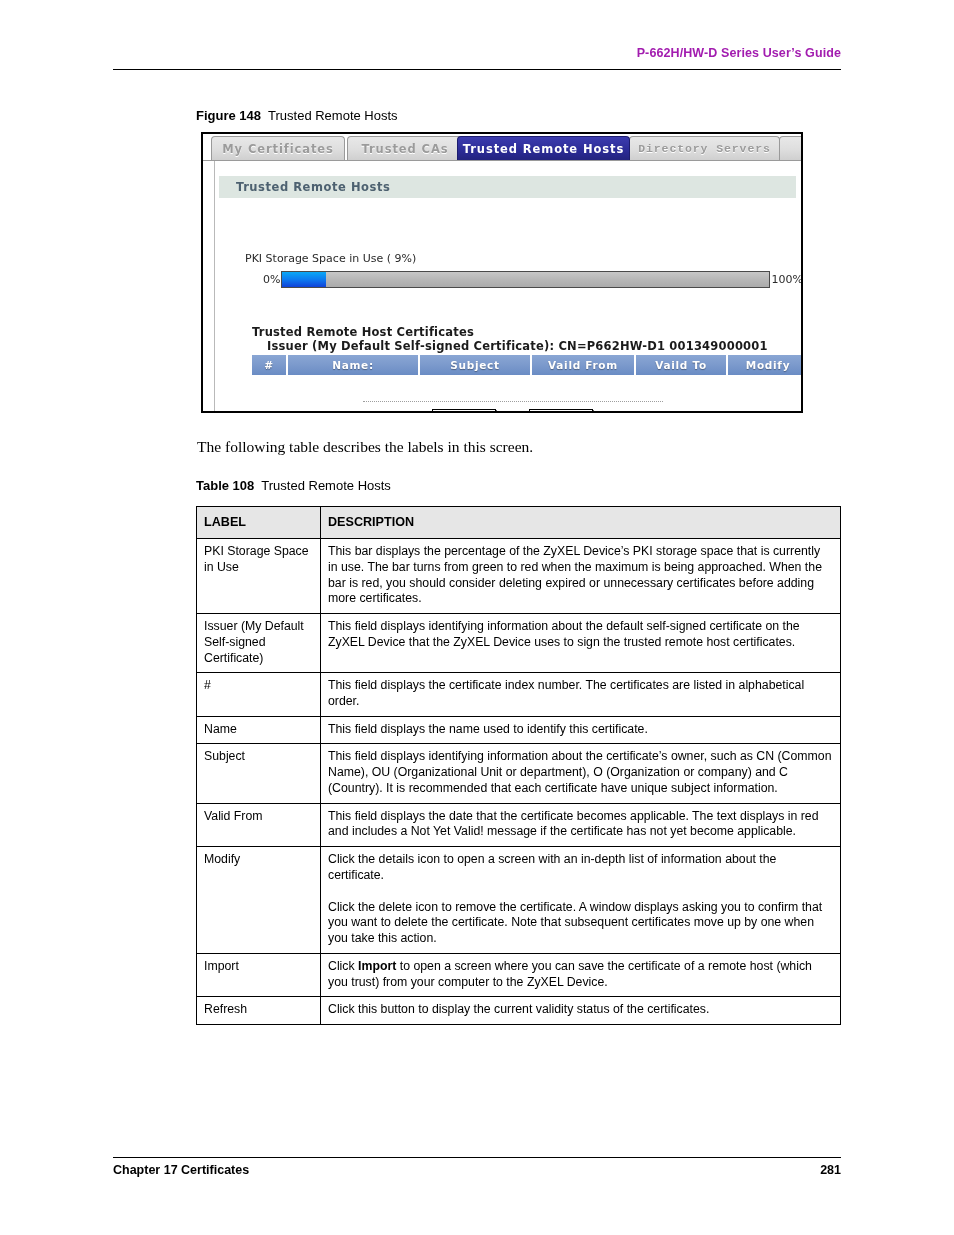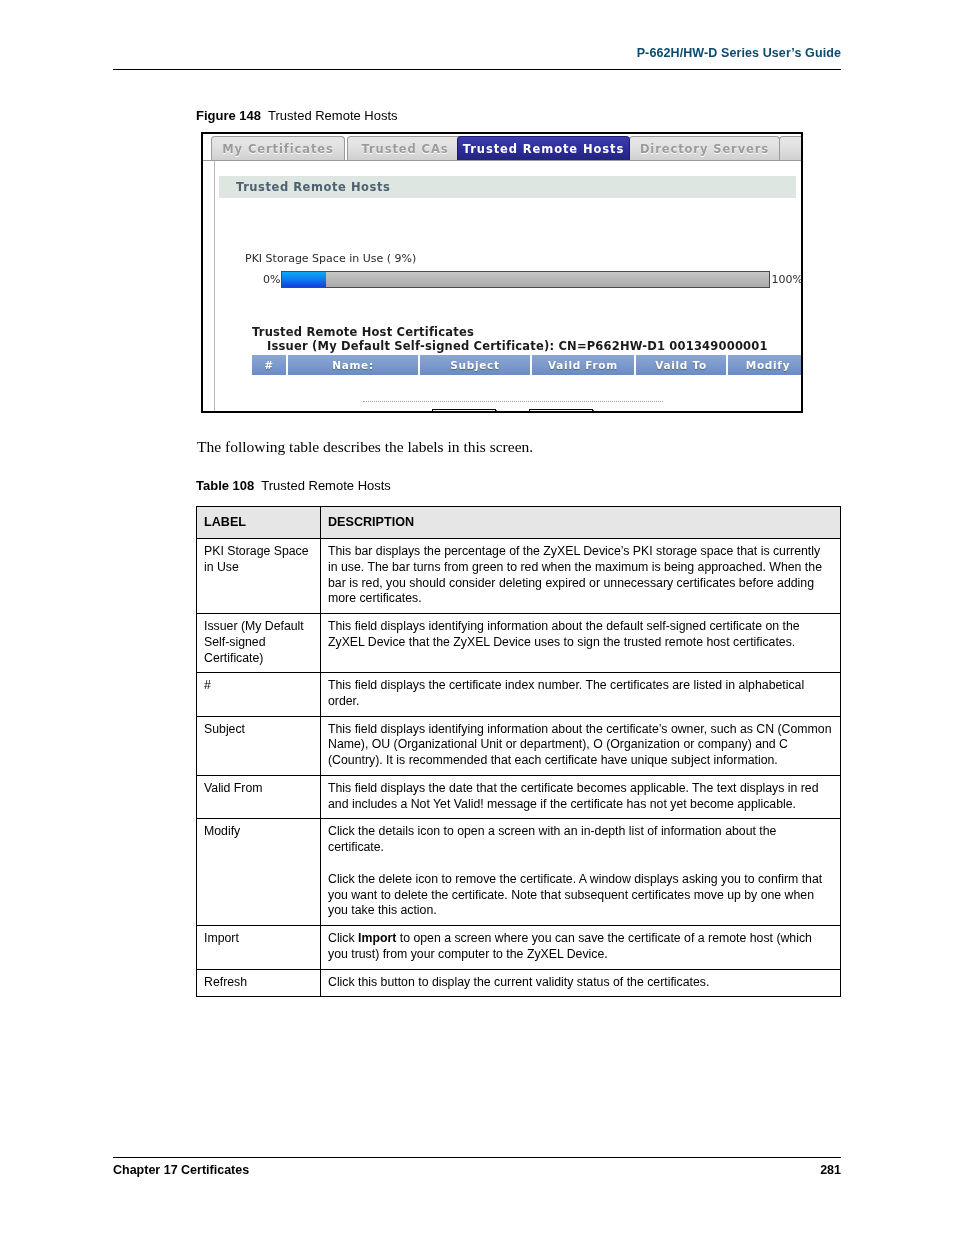--- a/index.html
+++ b/index.html
@@ -18,21 +18,21 @@
 
   
   .page-header {
     position: absolute;
     left: 113px;
     top: 46px;
     width: 728px;
     text-align: right;
     font-size: 12.5px;
     font-weight: bold;
-    color: #0c4a6e;
+    color: #a21caf;
     letter-spacing: 0.1px;
   }
   .header-rule {
     position: absolute;
     left: 113px;
     top: 69px;
     width: 728px;
     height: 1px;
     background: #000;
   }
@@ -105,21 +105,21 @@
   }
   .tab.active {
     background: linear-gradient(180deg, #3c3cae 0%, #2b2b96 60%, #23237e 100%);
     color: #ffffff;
     border-color: #1c1c6e;
     z-index: 5;
   }
   .tab-t0 { left: 8px;   width: 134px; }
   .tab-t1 { left: 144px; width: 116px; }
   .tab-t2 { left: 254px; width: 173px; }
-  .tab-t3 { left: 426px; width: 151px; }
+  .tab-t3 { left: 426px; width: 151px; font-family: Liberation Mono, monospace; }
   .tab-filler {
     position: absolute;
     left: 576px;
     top: 2px;
     width: 30px;
     height: 24px;
     border: 1px solid #9a9a9a;
     border-bottom: none;
     border-radius: 4px 4px 0 0;
     box-sizing: border-box;
@@ -464,20 +464,26 @@
           <p>This field displays identifying information about the default self-signed certificate on the ZyXEL Device that the ZyXEL Device uses to sign the trusted remote host certificates.</p>
         </td>
       </tr>
       <tr>
         <td>#</td>
         <td>
           <p>This field displays the certificate index number. The certificates are listed in alphabetical order.</p>
         </td>
       </tr>
       <tr>
+        <td>Name</td>
+        <td>
+          <p>This field displays the name used to identify this certificate.</p>
+        </td>
+      </tr>
+      <tr>
         <td>Subject</td>
         <td>
           <p>This field displays identifying information about the certificate’s owner, such as CN (Common Name), OU (Organizational Unit or department), O (Organization or company) and C (Country). It is recommended that each certificate have unique subject information.</p>
         </td>
       </tr>
       <tr>
         <td>Valid From</td>
         <td>
           <p>This field displays the date that the certificate becomes applicable. The text displays in red and includes a Not Yet Valid! message if the certificate has not yet become applicable.</p>
         </td>

